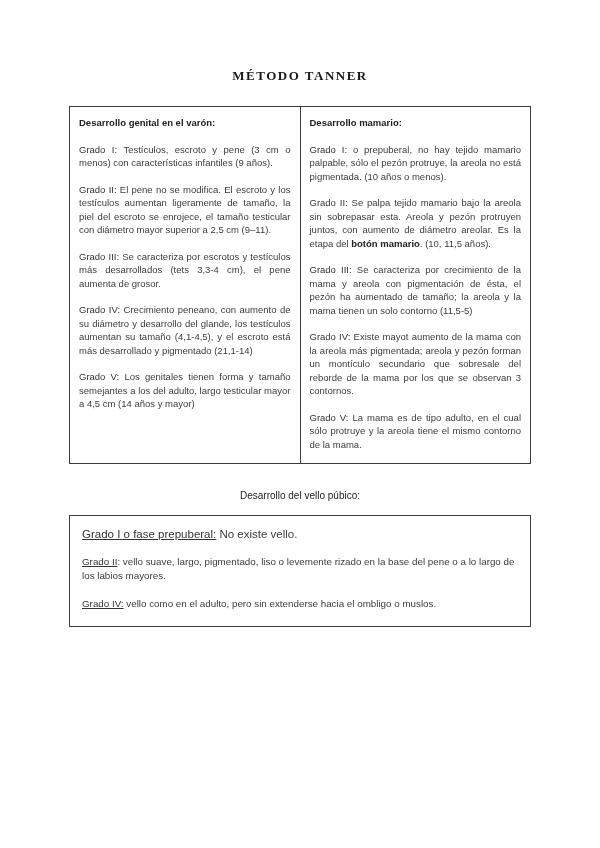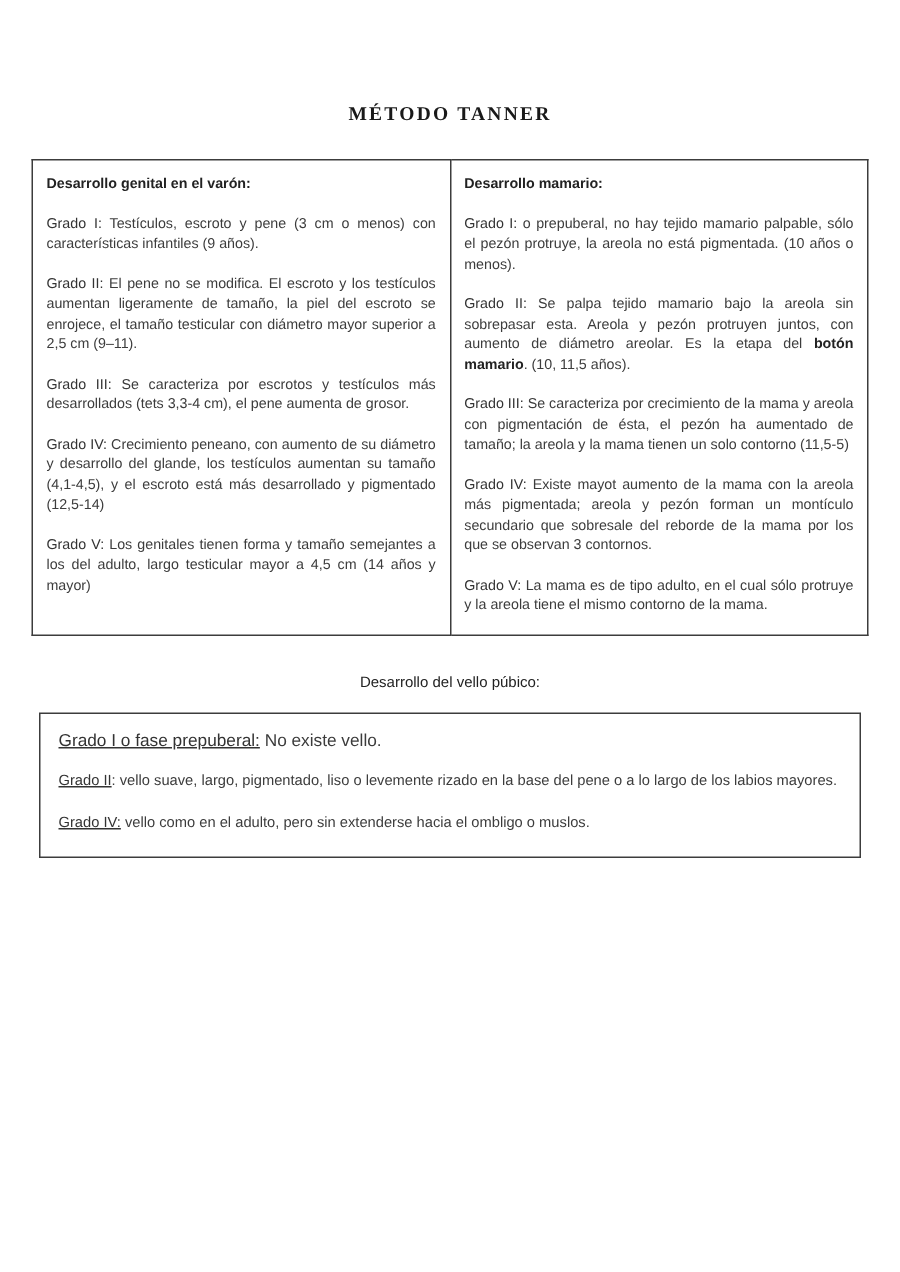--- a/index.html
+++ b/index.html
@@ -21,21 +21,21 @@
   .title {
     margin: 68px 0 0 0;
     text-align: center;
     font-family: "Liberation Serif", serif;
     font-weight: 700;
     font-size: 13px;
     letter-spacing: 1.5px;
     color: #191919;
   }
   table.tanner {
-    width: 558px;
+    width: 462px;
     margin: 22px auto 0 auto;
     border-collapse: collapse;
     table-layout: fixed;
   }
   table.tanner td {
     width: 50%;
     border: 1px solid #3c3c3c;
     vertical-align: top;
     padding: 9px 9px 12px 9px;
     font-size: 9.5px;
@@ -54,21 +54,21 @@
   }
   .b { font-weight: bold; color: #222222; margin-top: 12px; }
   .vello-header {
     margin: 26px 0 0 0;
     text-align: center;
     font-weight: normal;
     font-size: 10px;
     color: #222222;
   }
   .vello-box {
-    width: 548px;
+    width: 462px;
     margin: 14px auto 0 auto;
     border: 1px solid #3c3c3c;
     padding: 11px 12px 15px 12px;
     font-size: 9.8px;
     line-height: 14.5px;
     text-align: left;
   }
   p.vello-item { margin: 13px 0 0 0; }
   p.vello-item.first { margin-top: 0; font-size: 11.5px; }
   .vello-label {
@@ -84,21 +84,21 @@
   <h1 class="title">MÉTODO TANNER</h1>
 
   <table class="tanner">
     <tbody>
         <tr>
       <td>
         <p class="cell-header">Desarrollo genital en el varón:</p>
         <p class="grade"><span class="grade-label">Grado I:</span><span> Testículos, escroto y pene (3 cm o menos) con características infantiles (9 años).</span></p>
         <p class="grade"><span class="grade-label">Grado II:</span><span> El pene no se modifica. El escroto y los testículos aumentan ligeramente de tamaño, la piel del escroto se enrojece, el tamaño testicular con diámetro mayor superior a 2,5 cm (9–11).</span></p>
         <p class="grade"><span class="grade-label">Grado III:</span><span> Se caracteriza por escrotos y testículos más desarrollados (tets 3,3-4 cm), el pene aumenta de grosor.</span></p>
-        <p class="grade"><span class="grade-label">Grado IV:</span><span> Crecimiento peneano, con aumento de su diámetro y desarrollo del glande, los testículos aumentan su tamaño (4,1-4,5), y el escroto está más desarrollado y pigmentado (12,5-14)</span></p>
+        <p class="grade"><span class="grade-label">Grado IV:</span><span> Crecimiento peneano, con aumento de su diámetro y desarrollo del glande, los testículos aumentan su tamaño (4,1-4,5), y el escroto está más desarrollado y pigmentado (21,1-14)</span></p>
         <p class="grade"><span class="grade-label">Grado V:</span><span> Los genitales tienen forma y tamaño semejantes a los del adulto, largo testicular mayor a 4,5 cm (14 años y mayor)</span></p>
       </td>
       <td>
         <p class="cell-header">Desarrollo mamario:</p>
         <p class="grade"><span class="grade-label">Grado I:</span><span> o prepuberal, no hay tejido mamario palpable, sólo el pezón protruye, la areola no está pigmentada. (10 años o menos).</span></p>
         <p class="grade"><span class="grade-label">Grado II:</span><span> Se palpa tejido mamario bajo la areola sin sobrepasar esta. Areola y pezón protruyen juntos, con aumento de diámetro areolar. Es la etapa del </span><span class="b">botón mamario</span><span>. (10, 11,5 años).</span></p>
         <p class="grade"><span class="grade-label">Grado III:</span><span> Se caracteriza por crecimiento de la mama y areola con pigmentación de ésta, el pezón ha aumentado de tamaño; la areola y la mama tienen un solo contorno (11,5-5)</span></p>
         <p class="grade"><span class="grade-label">Grado IV:</span><span> Existe mayot aumento de la mama con la areola más pigmentada; areola y pezón forman un montículo secundario que sobresale del reborde de la mama por los que se observan 3 contornos.</span></p>
         <p class="grade"><span class="grade-label">Grado V:</span><span> La mama es de tipo adulto, en el cual sólo protruye y la areola tiene el mismo contorno de la mama.</span></p>
       </td>

